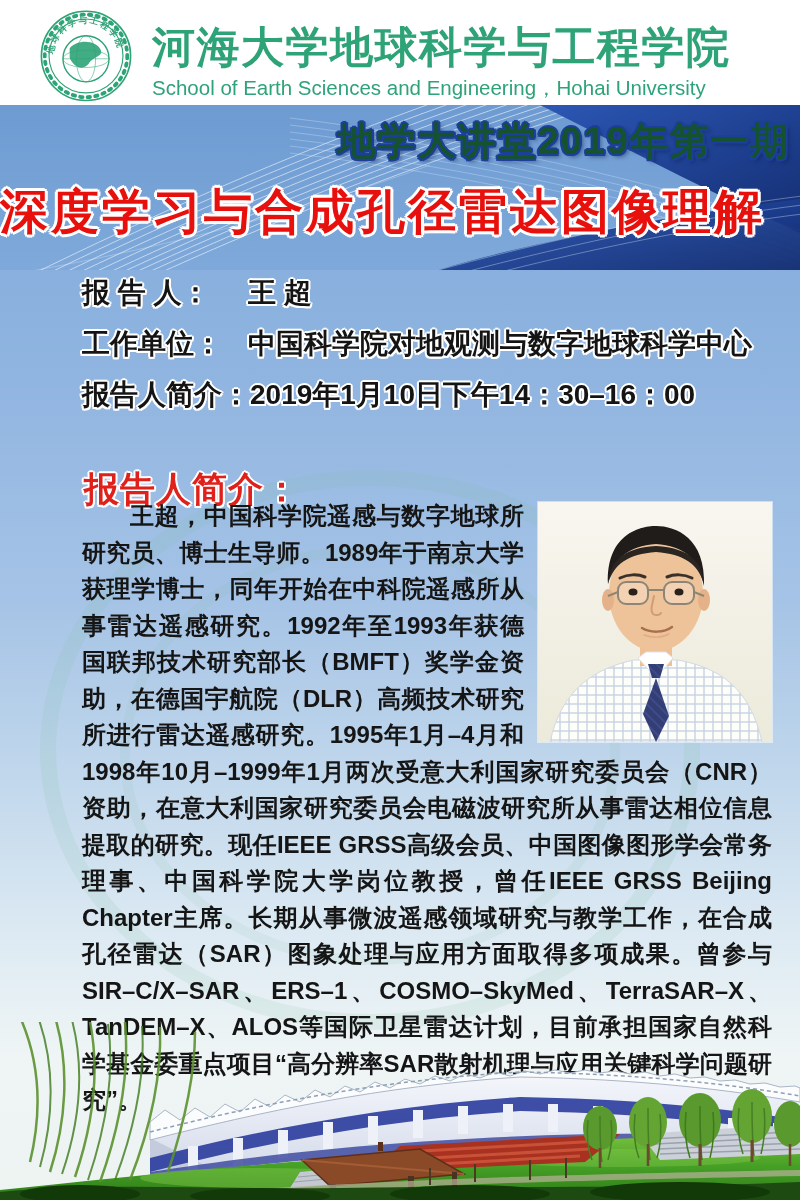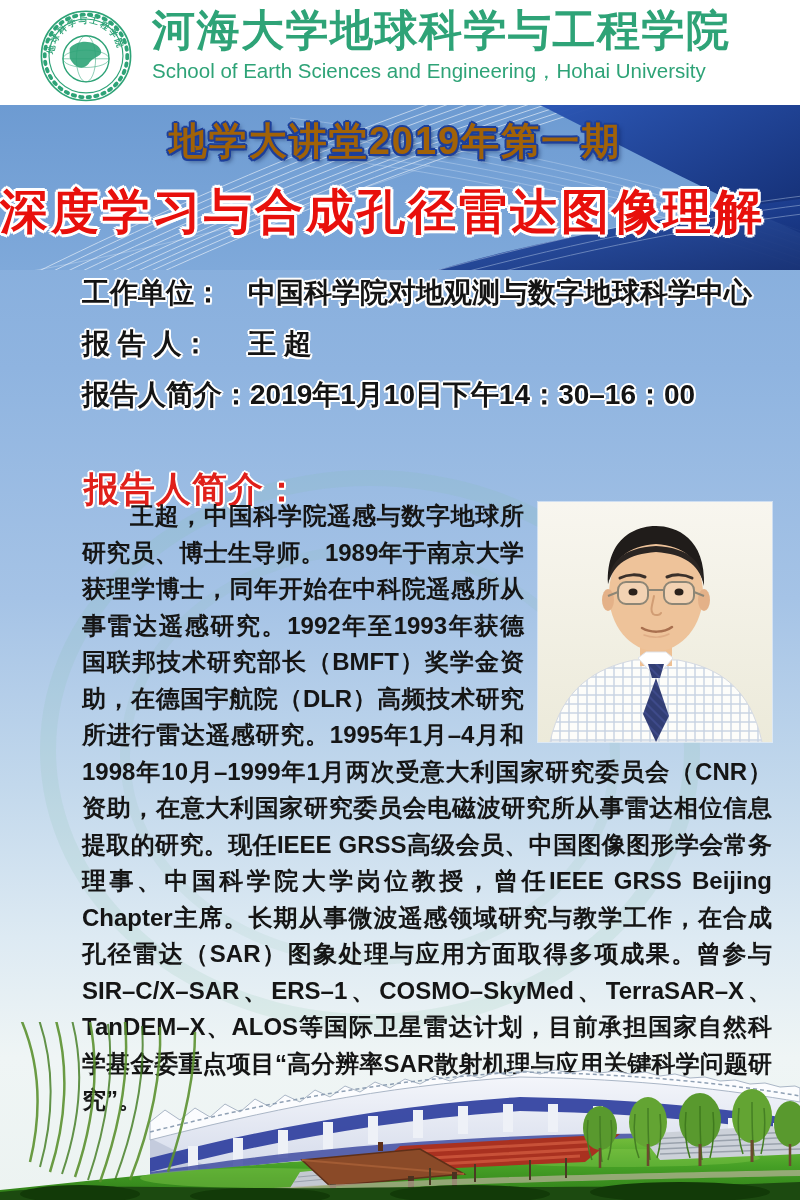--- a/index.html
+++ b/index.html
@@ -3,35 +3,35 @@
 <meta charset="utf-8">
 <style>
   html,body{margin:0;padding:0;background:#888;}
   #poster{
     position:relative;width:800px;height:1200px;margin:0 auto;overflow:hidden;
     background:#ffffff;font-family:"Liberation Sans","DejaVu Sans",sans-serif;
   }
   
   .header{position:absolute;top:0;left:0;width:800px;height:105px;background:#ffffff;}
   .logo{position:absolute;left:36px;top:6px;width:100px;height:96px;}
-  .h-titles{position:absolute;left:152px;top:7px;width:630px;}
+  .h-titles{position:absolute;left:152px;top:24px;width:630px;}
   .h-cn{font-size:43px;font-weight:600;color:#2ea377;letter-spacing:1.5px;line-height:1.1;white-space:nowrap;}
   .h-en{font-size:20.5px;font-weight:500;color:#2ea377;margin-top:3px;white-space:nowrap;}
   
   .canvas-bg{position:absolute;top:105px;left:0;width:800px;height:1095px;
     background:linear-gradient(180deg,#7ba6d8 0%,#85addc 10%,#8fb4e0 24%,#a5c3e6 45%,
                #c2d8ec 62%,#ddeaf3 76%,#eff5f5 87%,#ecf3f1 100%);}
   .banner-decor{position:absolute;top:105px;left:0;width:800px;height:165px;}
   .watermark{position:absolute;top:470px;left:40px;width:660px;height:560px;border-radius:50%;
     border:16px solid rgba(130,190,160,0.14);box-sizing:border-box;}
   .watermark-inner{position:absolute;top:545px;left:120px;width:500px;height:420px;border-radius:50%;
     border:10px solid rgba(130,190,160,0.10);box-sizing:border-box;}
   
-  .series-line{position:absolute;top:116px;left:0;width:790px;text-align:center;
-    font-size:38px;font-weight:bold;color:#a16207;letter-spacing:2px;white-space:nowrap;
+  .series-line{position:absolute;top:116px;left:0;width:790px;text-align:right;
+    font-size:38px;font-weight:bold;color:#14532d;letter-spacing:2px;white-space:nowrap;
     text-shadow:2px 0 0 #1d3f9a,-2px 0 0 #1d3f9a,0 2px 0 #1d3f9a,0 -2px 0 #1d3f9a,
       1.5px 1.5px 0 #1d3f9a,-1.5px 1.5px 0 #1d3f9a,1.5px -1.5px 0 #1d3f9a,-1.5px -1.5px 0 #1d3f9a,3px 3px 4px rgba(10,25,70,.5);}
   .lecture-title{position:absolute;top:180px;left:0;width:681px;text-align:left;
     font-size:48px;font-weight:bold;color:#e8100c;letter-spacing:3px;white-space:nowrap;
     text-shadow:3px 0 0 #fff,-3px 0 0 #fff,0 3px 0 #fff,0 -3px 0 #fff,
       2px 2px 0 #fff,-2px 2px 0 #fff,2px -2px 0 #fff,-2px -2px 0 #fff;}
   
   .info{position:absolute;top:274px;left:82px;display:flex;flex-direction:column;gap:13px;}
   .info-row{font-size:28px;font-weight:bold;color:#141414;white-space:nowrap;
     text-shadow:2px 0 0 #fff,-2px 0 0 #fff,0 2px 0 #fff,0 -2px 0 #fff,
@@ -124,24 +124,24 @@
       <div class="h-cn">河海大学地球科学与工程学院</div>
       <div class="h-en">School of Earth Sciences and Engineering，Hohai University</div>
     </div>
   </div>
 
   <div class="series-line">地学大讲堂2019年第一期</div>
   <div class="lecture-title">深度学习与合成孔径雷达图像理解</div>
 
   <div class="info">
     <div class="info-row">
+      <span class="info-label">报 告 人：</span><span>王  超</span>
+    </div>
+    <div class="info-row">
       <span class="info-label">工作单位：</span><span>中国科学院对地观测与数字地球科学中心</span>
-    </div>
-    <div class="info-row">
-      <span class="info-label">报 告 人：</span><span>王  超</span>
     </div>
     <div class="info-row">
       <span class="info-label">报告人简介：</span><span>2019年1月10日下午14：30–16：00</span>
     </div>
   </div>
 
   <div class="bio-heading">报告人简介：</div>
 
   <div class="bio-body">
     <div class="bio-photo">

